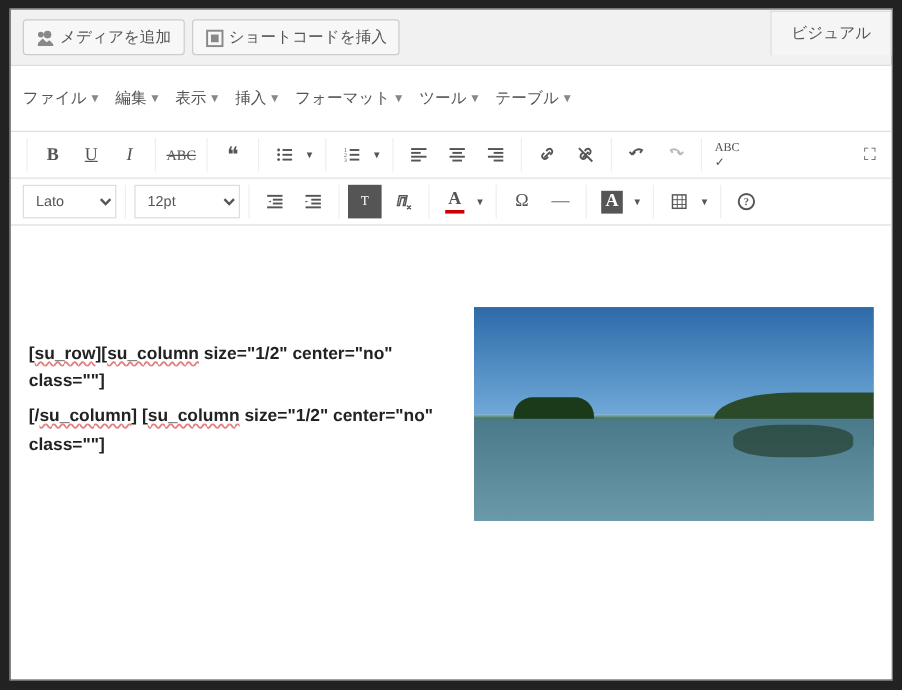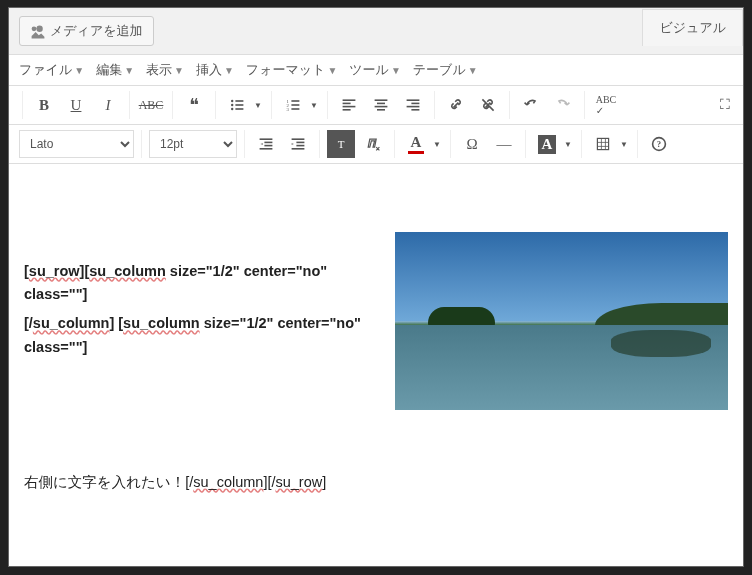--- a/index.html
+++ b/index.html
@@ -5,27 +5,27 @@
 * { box-sizing: border-box; margin: 0; padding: 0; }
 body { font-family: Arial, "Hiragino Sans", sans-serif; background: #222; width: 752px; height: 575px; }
 .wrap { background: #f1f1f1; width: 736px; height: 560px; margin: 7px 8px; border: 1px solid #666; overflow: hidden; }
 .top-row { display: flex; padding: 8px 10px; align-items: center; justify-content: space-between; }
 .top-left { display: flex; gap: 6px; }
 .btn { background: #f7f7f7; border: 1px solid #ccc; border-radius: 3px; padding: 5px 10px; font-size: 13px; cursor: pointer; display: flex; align-items: flex-end; gap: 4px; color: #555; }
 .icon { width: 16px; height: 16px; display: inline-block; }
 .tabs { display: flex; margin-top: -8px; margin-right: -10px; }
 .tab { padding: 9px 16px; border: 1px solid #ddd; background: #ebebeb; color: #555; font-size: 13px; cursor: pointer; }
 .tab.active { background: #f5f5f5; border-bottom: none; }
-.menubar { background: #fff; border-top: 1px solid #ddd; border-bottom: 1px solid #ddd; padding: 6px 10px; display: flex; gap: 12px; font-size: 13px; color: #555; }
+.menubar { background: #fff; border-top: 1px solid #ddd; border-bottom: 1px solid #ddd; padding: 18px 10px; display: flex; gap: 12px; font-size: 13px; color: #555; }
 .menu { cursor: pointer; display: flex; align-items: center; gap: 2px; }
 .caret { font-size: 10px; color: #888; }
 .toolbar { background: #fff; border-bottom: 1px solid #ddd; padding: 5px 10px; display: flex; gap: 4px; align-items: center; flex-wrap: wrap; position: relative; }
 .select { height: 28px; border: 1px solid #ddd; background: #fff; font-size: 12px; padding: 0 6px; color: #555; cursor: pointer; }
 .sel1 { width: 100px; }
-.sel2 { width: 115px; }
+.sel2 { width: 78px; }
 .sel3 { width: 88px; }
 .tbtn { width: 28px; height: 28px; border: 1px solid transparent; background: transparent; display: flex; align-items: center; justify-content: center; cursor: pointer; font-size: 15px; color: #555; font-family: serif; }
 .tgroup { display: flex; gap: 1px; }
 .sep { width: 1px; height: 28px; background: #eee; margin: 0 3px; }
 .expand { position: absolute; right: 8px; top: 8px; width: 20px; height: 20px; cursor: pointer; display: flex; align-items: center; justify-content: center; font-size: 14px; color: #555; }
 .editor { background: #fff; padding: 20px 15px 15px 15px; height: 420px; font-family: Arial, sans-serif; font-size: 14px; color: #222; overflow: hidden; }
 .img-ph { float: right; width: 333px; height: 178px; margin-left: 10px; margin-bottom: 10px; background: linear-gradient(to bottom, #3f7ab1 0%, #5998d0 40%, #8bb8dd 50%, #4a7a5a 52%, #2d5a45 65%, #3a6b7a 75%, #5a8a9a 100%); position: relative; margin-top: 48px; }
 .sky { position: absolute; top: 0; left: 0; right: 0; height: 50%; background: linear-gradient(to bottom, #2d6aa8, #6fa8d8); }
 .trees { position: absolute; top: 40%; right: 0; width: 40%; height: 25%; background: #2a4a2a; border-radius: 50% 0 0 50%; }
 .tree2 { position: absolute; top: 42%; left: 10%; width: 20%; height: 18%; background: #1a3a1a; border-radius: 30px; }
@@ -43,20 +43,27 @@
 
 <div class="wrap">
   <div class="top-row">
     <div class="top-left">
       <button class="btn">
         <span class="icon"><svg viewBox="0 0 20 20">
               <path fill="#888" d="M12 2a4 4 0 100 8 4 4 0 000-8zM2 6a3 3 0 106 0 3 3 0 00-6 0zm2 7l3-3 4 4 3-2 4 4v2H2v-3z"></path>
             </svg></span>
         <span>メディアを追加</span>
       </button>
+      <button class="btn">
+        <span class="icon"><svg viewBox="0 0 20 20">
+              <rect x="2" y="2" width="16" height="16" fill="none" stroke="#888" stroke-width="2"></rect>
+              <rect x="6" y="6" width="8" height="8" fill="#888"></rect>
+            </svg></span>
+        <span>ショートコードを挿入</span>
+      </button>
     </div>
     <div class="tabs">
       <div class="tab active">ビジュアル</div>
     </div>
   </div>
 
   <div class="menubar">
     <span class="menu">
         <span>ファイル</span>
         <span class="caret">▼</span>
@@ -259,15 +266,14 @@
     <div class="img-ph">
       <div class="sky"></div>
       <div class="trees"></div>
       <div class="tree2"></div>
       <div class="water"></div>
       <div class="wreflect"></div>
     </div>
     <div class="line1">[<span class="ul">su_row</span>][<span class="ul">su_column</span><span> size="1/2" center="no" class=""]</span></div>
     <div class="line2">[/<span class="ul">su_column</span><span>] [</span><span class="ul">su_column</span><span> size="1/2" center="no" class=""]</span></div>
     <div class="spacer"></div>
-    <div class="line3"><span>右側に文字を入れたい！[/</span><span class="ul">su_column</span><span>][/</span><span class="ul">su_row</span><span>]</span></div>
   </div>
 </div>
 
 </body></html>

